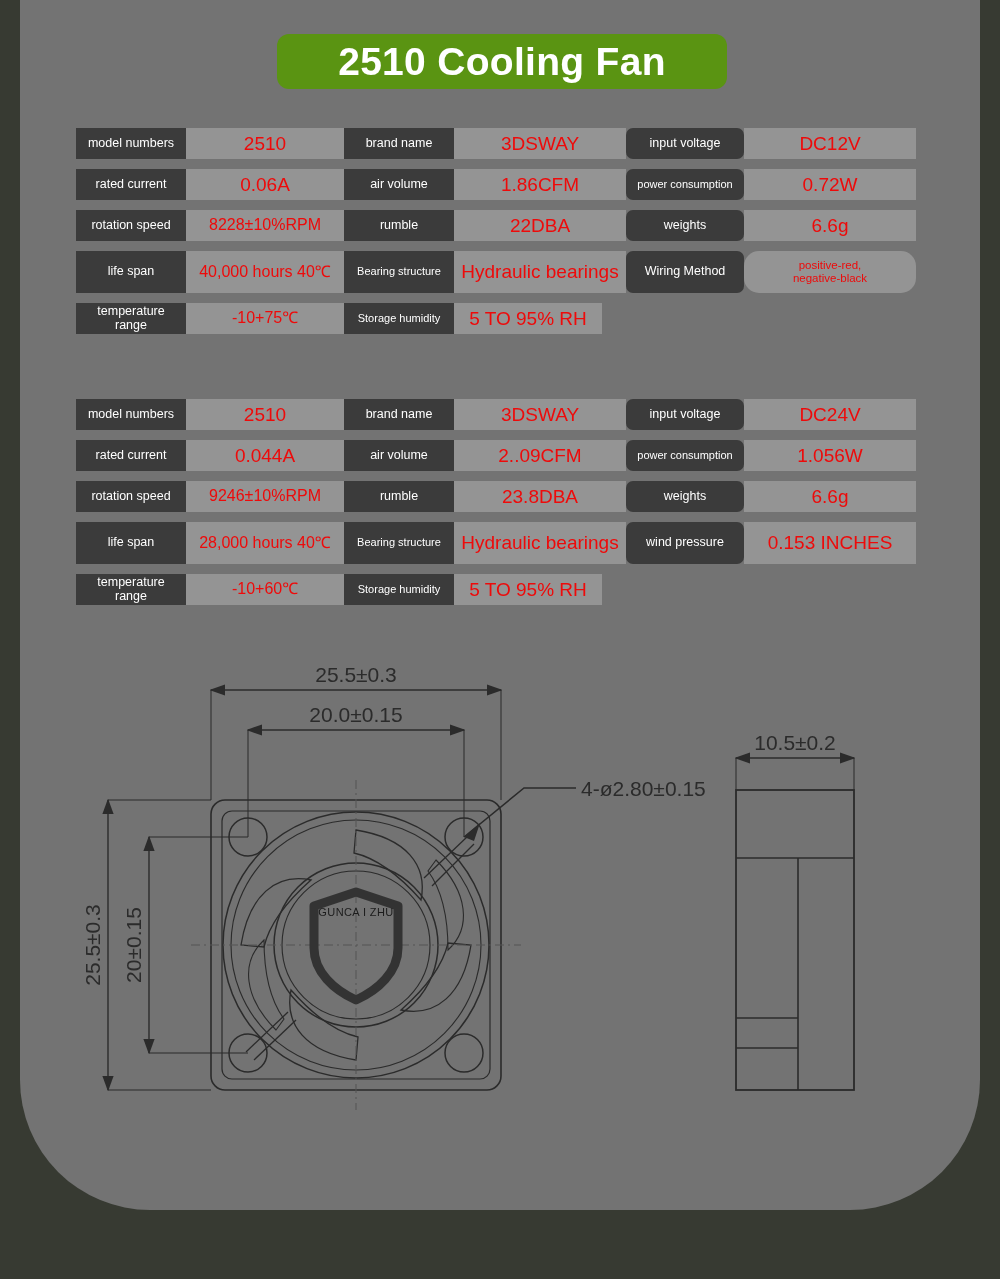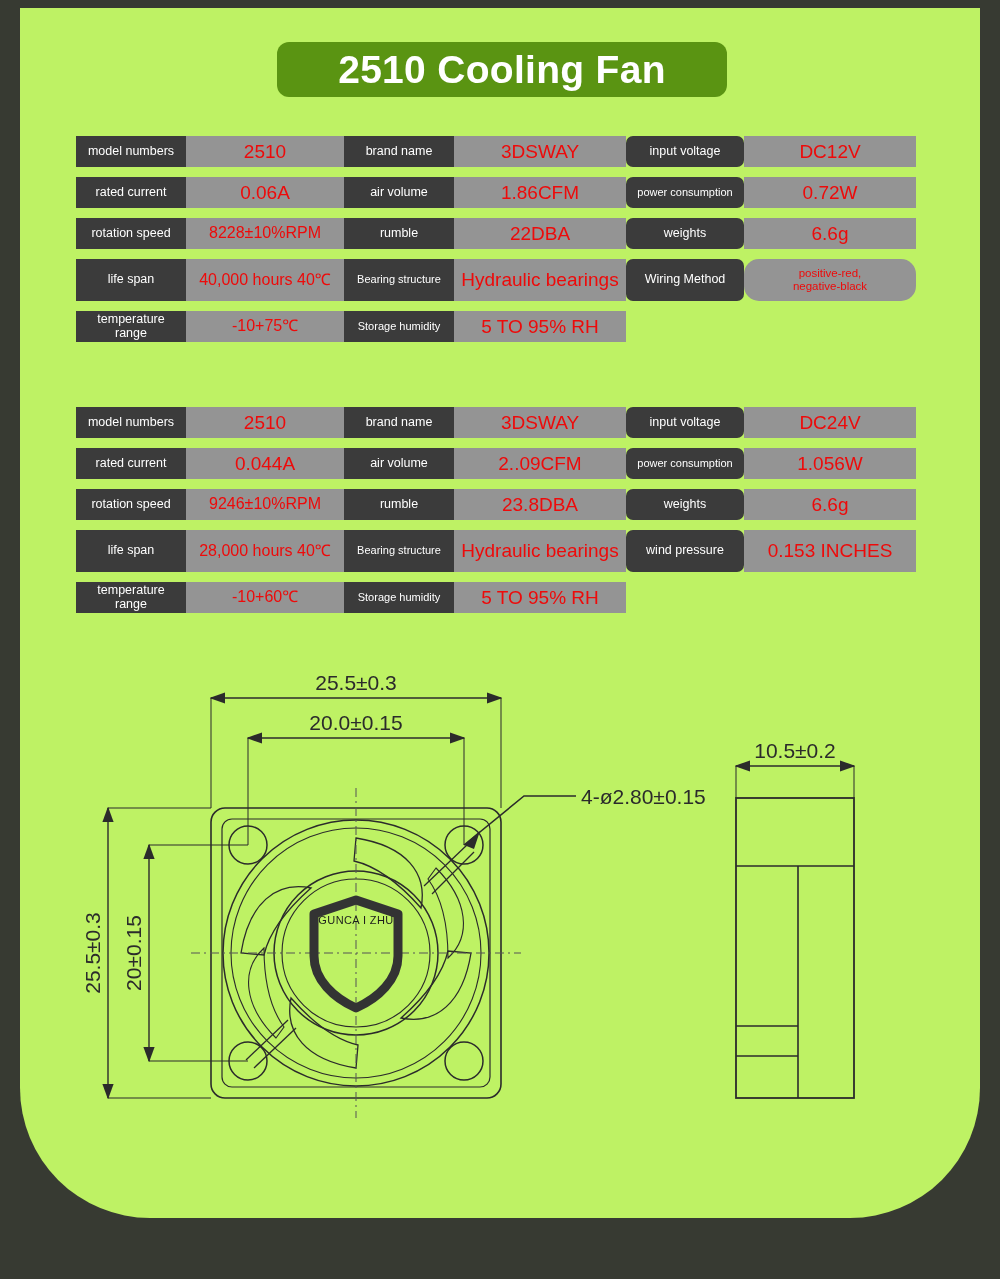--- a/index.html
+++ b/index.html
@@ -10,24 +10,24 @@
   body {
     width: 1000px;
     height: 1279px;
     font-family: "Liberation Sans", sans-serif;
     position: relative;
     overflow: hidden;
   }
   #page-frame {
     position: absolute;
     left: 20px;
-    top: 8px;
+    top: 0;
     width: 960px;
     height: 1210px;
-    background: #bef264;
+    background: #737373;
     border-bottom-left-radius: 130px;
     border-bottom-right-radius: 130px;
   }
 
   
   #title-banner {
     position: absolute;
     left: 257px;
     top: 34px;
     width: 450px;
@@ -91,21 +91,21 @@
   .cell.value.sml { font-size: 19px; }
   .cell.value.tiny { font-size: 11.5px; line-height: 1.12; border-radius: 15px; }
 
   
   .w-label  { width: 110px; }
   .w-val-1  { width: 158px; }
   .w-label2 { width: 110px; }
   .w-val-2  { width: 172px; }
   .w-label3 { width: 118px; border-radius: 7px; }
   .w-val-3  { width: 172px; }
-  .w-val-hum { width: 172px; }
+  .w-val-hum { width: 148px; }
 
   
   #drawing {
     position: absolute;
     left: 56px;
     top: 660px;
     width: 900px;
     height: 470px;
   }
   #drawing svg { display: block; }

